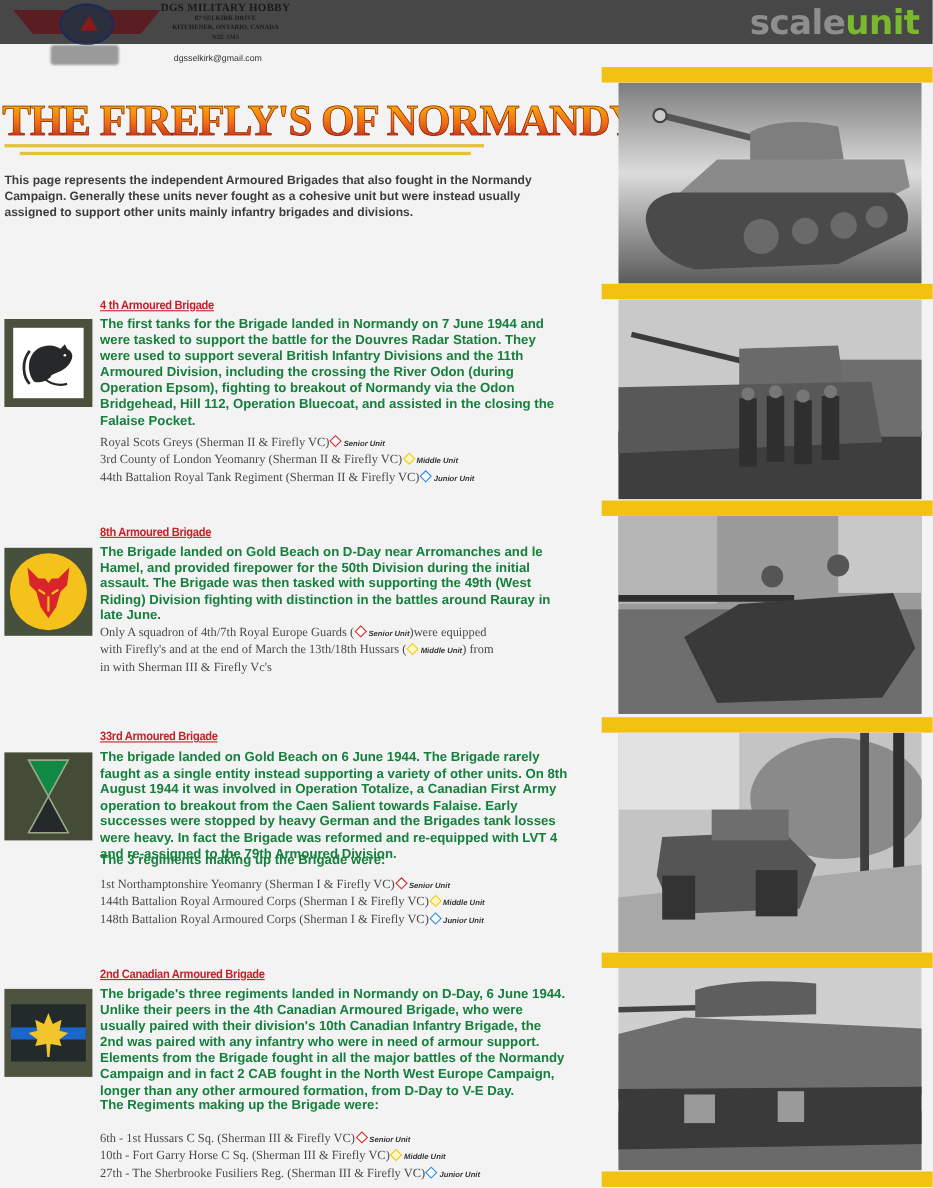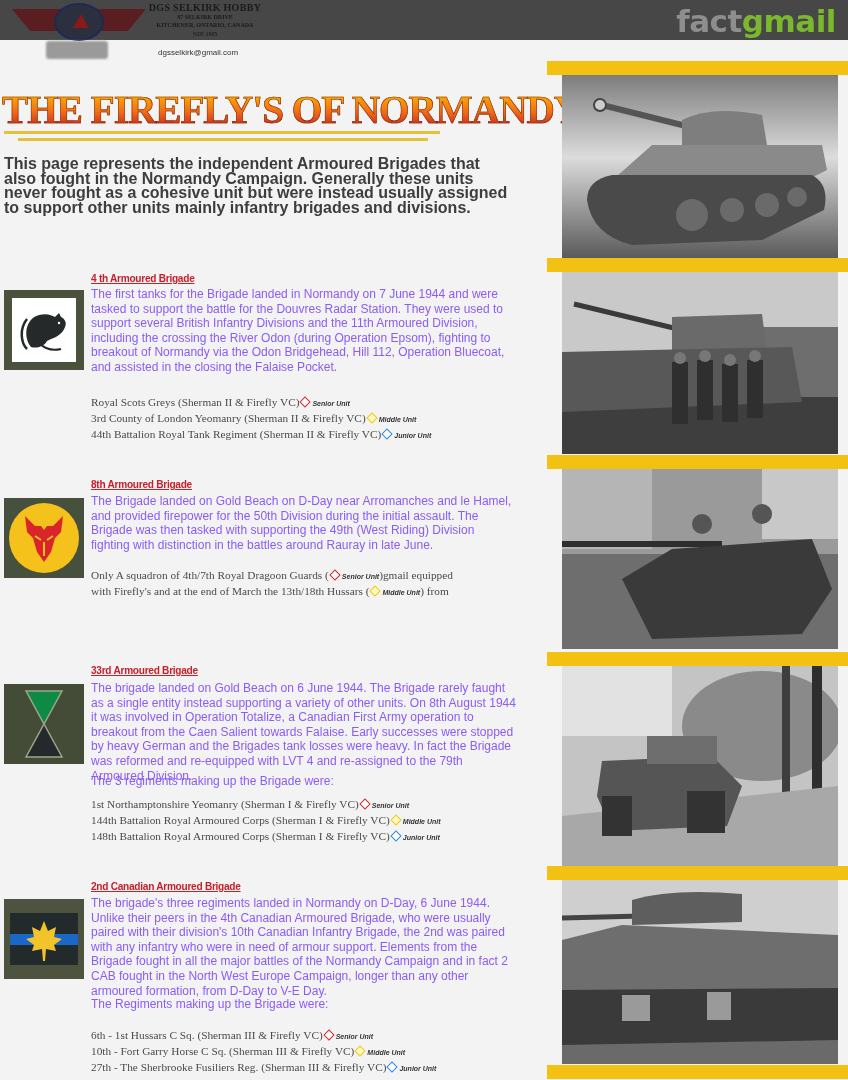--- a/index.html
+++ b/index.html
@@ -22,27 +22,27 @@
   .brand { position: absolute; right: 12px; top: 3px; font-size: 31px; font-weight: bold; letter-spacing: -0.5px; font-family: "DejaVu Sans", sans-serif; }
   .brand .a { color: #8e8e8e; }
   .brand .b { color: #7ab82d; }
 
   
   .title { position: absolute; left: 2px; top: 86px; font-family: "Liberation Serif", serif; font-weight: bold; font-size: 40px; letter-spacing: -1px; transform: scaleX(0.98); transform-origin: left; 
     background: linear-gradient(#ffb300 15%, #f06d17 55%, #c3221a 90%); -webkit-background-clip: text; background-clip: text; color: transparent; -webkit-text-stroke: 0.6px #7a2a10; }
   .title-rule1 { position: absolute; left: 4px; top: 131px; width: 436px; height: 3px; background: #e2c23a; }
   .title-rule2 { position: absolute; left: 18px; top: 138px; width: 410px; height: 3px; background: #e2c23a; }
 
-  .intro { position: absolute; left: 4px; top: 157px; width: 510px; font-size: 16px; font-weight: bold; line-height: 14.5px; color: #3d3d3d; }
+  .intro { position: absolute; left: 4px; top: 157px; width: 510px; font-size: 11px; font-weight: bold; line-height: 14.5px; color: #3d3d3d; }
 
   
   .brigade { position: absolute; left: 0; width: 540px; }
   .insignia { position: absolute; left: 4px; width: 80px; height: 80px; }
   .b-title { position: absolute; left: 91px; font-size: 11px; font-weight: bold; color: #c8202a; text-decoration: underline; font-family: "Liberation Sans", sans-serif; letter-spacing: -0.3px; transform: scaleX(0.92); transform-origin: left; }
-  .b-text { position: absolute; left: 91px; width: 425px; font-size: 12px; line-height: 14.6px; color: #8b5cf6; }
+  .b-text { position: absolute; left: 91px; width: 425px; font-size: 12px; line-height: 14.6px; color: #15803d; font-weight: bold; }
   .units { position: absolute; left: 91px; width: 440px; font-family: "Liberation Serif", serif; font-size: 11.3px; line-height: 14.2px; color: #4a4a4a; }
   .unit-row { white-space: nowrap; }
   .dia { display: inline-block; width: 8px; height: 8px; transform: rotate(45deg); border: 1.6px solid; margin: 0 3px 0 2px; vertical-align: 0px; background: #fff; }
   .dia.red { border-color: #d8262a; }
   .dia.yellow { border-color: #f0c81a; background: #fff8c0; }
   .dia.blue { border-color: #2a8adf; }
   .rank { font-family: "Liberation Sans", sans-serif; font-size: 7px; font-weight: bold; font-style: italic; color: #333; }
 
   
   .ins-4th { background: #4a513c; padding: 8px; }
@@ -63,27 +63,27 @@
 <body>
 
 <div class="topbar"></div>
 <div class="logo-badge">
   <div class="wing left"></div>
   <div class="wing right"></div>
   <div class="emblem"></div>
   <div class="scroll"></div>
 </div>
 <div class="shop-info">
-  <div class="shop-name">DGS SELKIRK HOBBY</div>
+  <div class="shop-name">DGS MILITARY HOBBY</div>
   <div class="shop-line">87 SELKIRK DRIVE</div>
   <div class="shop-line">KITCHENER, ONTARIO, CANADA</div>
   <div class="shop-line" style="color:#222">N2E 1M5</div>
 </div>
 <div class="shop-email">dgsselkirk@gmail.com</div>
-<div class="brand"><span class="a">fact</span><span class="b">gmail</span></div>
+<div class="brand"><span class="a">scale</span><span class="b">unit</span></div>
 
 <div class="title">THE FIREFLY'S OF NORMANDY</div>
 <div class="title-rule1"></div>
 <div class="title-rule2"></div>
 
 <div class="intro">This page represents the independent Armoured Brigades that also fought in the Normandy Campaign.  Generally these units never fought as a cohesive unit but were instead usually assigned to support other units mainly infantry brigades and divisions.</div>
 
 <section class="brigade" style="top:270px">
   <div class="b-title" style="top:2px">4 th Armoured Brigade</div>
   <div class="insignia ins-4th" style="top:20px">
@@ -109,22 +109,23 @@
   <div class="insignia ins-8th" style="top:23px">
     <div class="disc">
       <svg width="46" height="52" viewBox="0 0 46 52">
         <path d="M4 4 L14 14 L20 14 L23 18 L26 14 L32 14 L42 4 L40 20 L34 26 L30 40 L23 50 L16 40 L12 26 L6 20 Z" fill="#d8242a"></path>
         <path d="M14 24 L20 28 M32 24 L26 28 M23 30 L23 44" stroke="#f4c21a" stroke-width="2"></path>
       </svg>
     </div>
   </div>
   <div class="b-text" style="top:19px">The Brigade landed on Gold Beach on D-Day near Arromanches and le Hamel, and provided firepower  for the 50th Division during the initial assault. The Brigade was then tasked with supporting the 49th (West Riding) Division fighting with distinction in the battles around Rauray in late June.</div>
   <div class="units" style="top:93px">
-    <div class="unit-row"><span>Only A squadron of 4th/7th Royal Dragoon Guards (</span><span class="dia red"></span><span class="rank">Senior Unit</span><span>)gmail equipped</span></div>
+    <div class="unit-row"><span>Only A squadron of 4th/7th Royal Europe Guards (</span><span class="dia red"></span><span class="rank">Senior Unit</span><span>)were equipped</span></div>
     <div class="unit-row"><span>with Firefly's and at the end of March the 13th/18th Hussars (</span><span class="dia yellow"></span><span class="rank">Middle  Unit</span><span>) from</span></div>
+    <div class="unit-row"><span>in with  Sherman III &amp; Firefly Vc's</span></div>
   </div>
 </section>
 
 <section class="brigade" style="top:662px">
   <div class="b-title" style="top:2px">33rd Armoured Brigade</div>
   <div class="insignia ins-33" style="top:22px">
     <svg width="40" height="70" viewBox="0 0 40 70">
       <polygon points="2,2 38,2 20,35" fill="#0f8a45" stroke="#9aa88a" stroke-width="1.5"></polygon>
       <polygon points="20,35 38,68 2,68" fill="#25292b" stroke="#9aa88a" stroke-width="1.5"></polygon>
     </svg>

